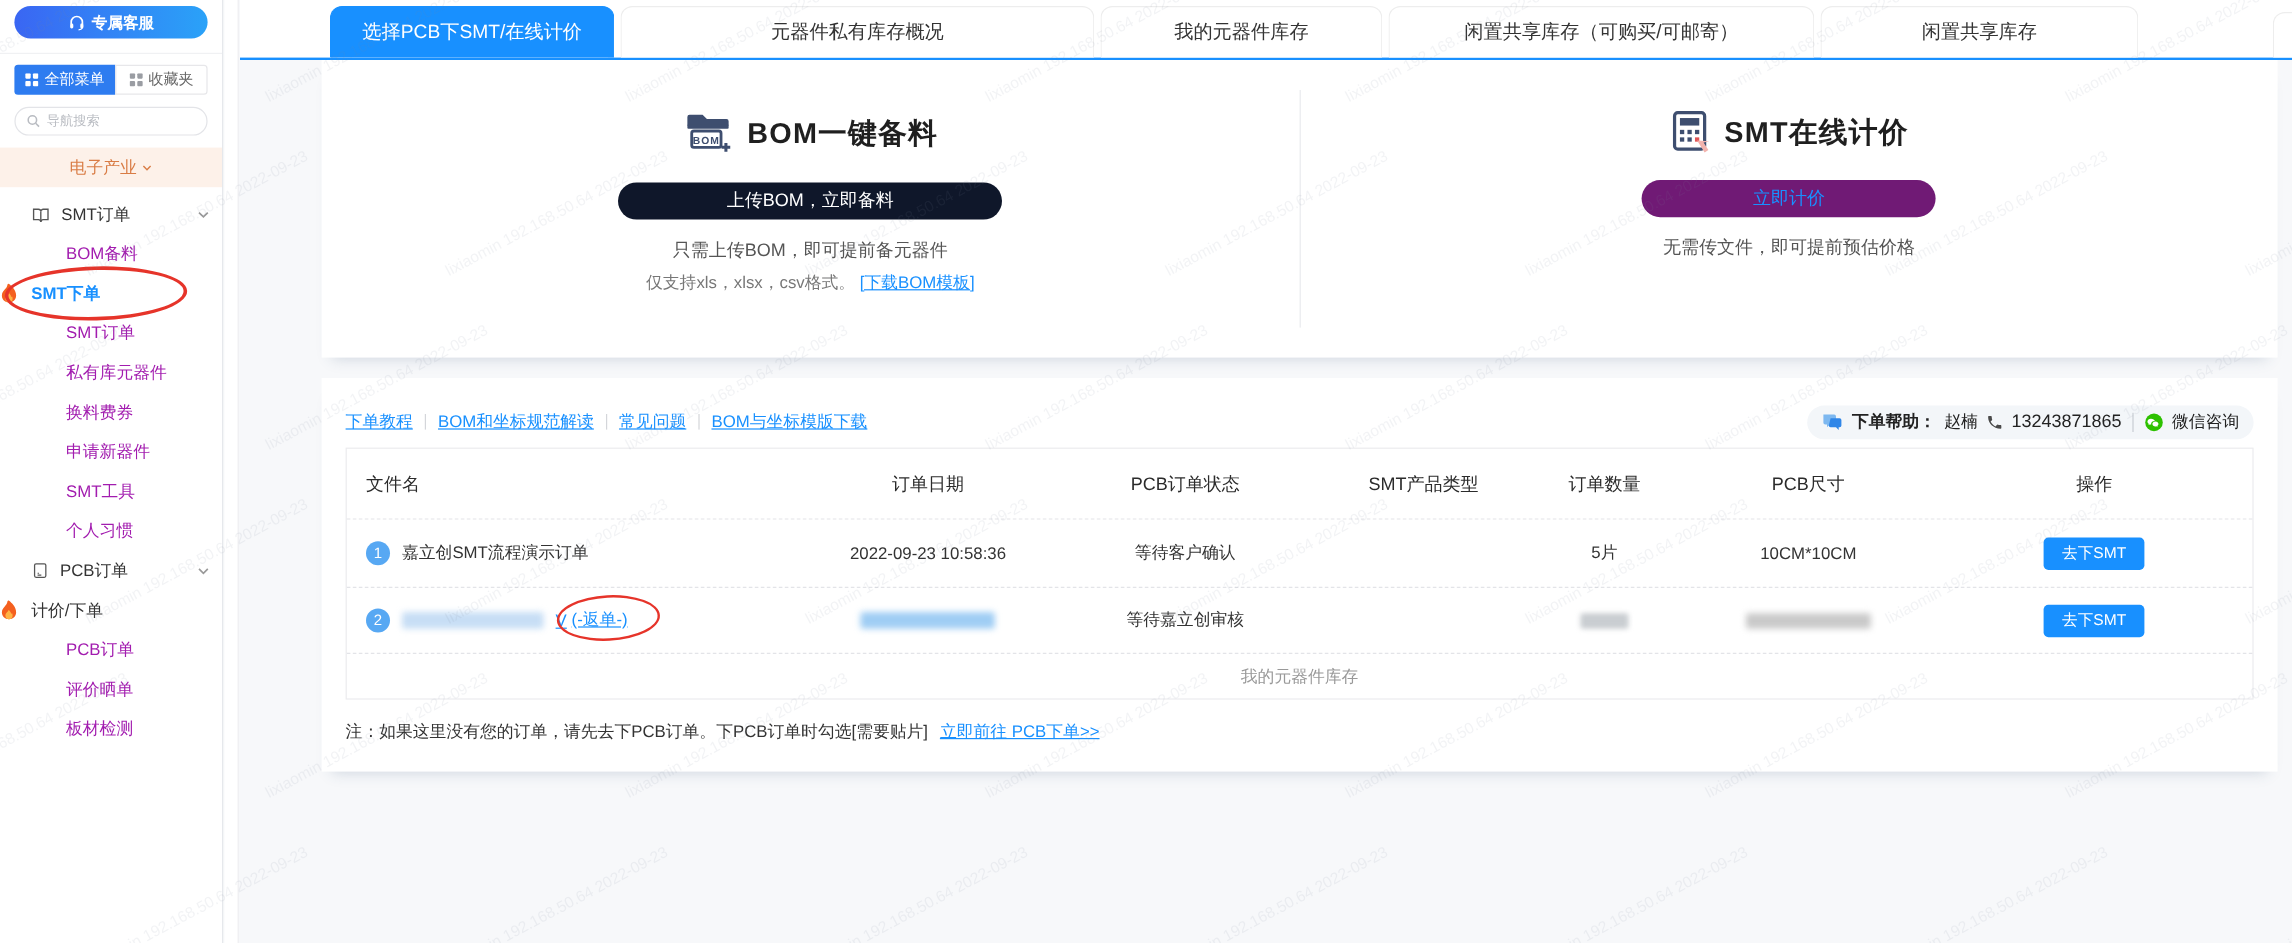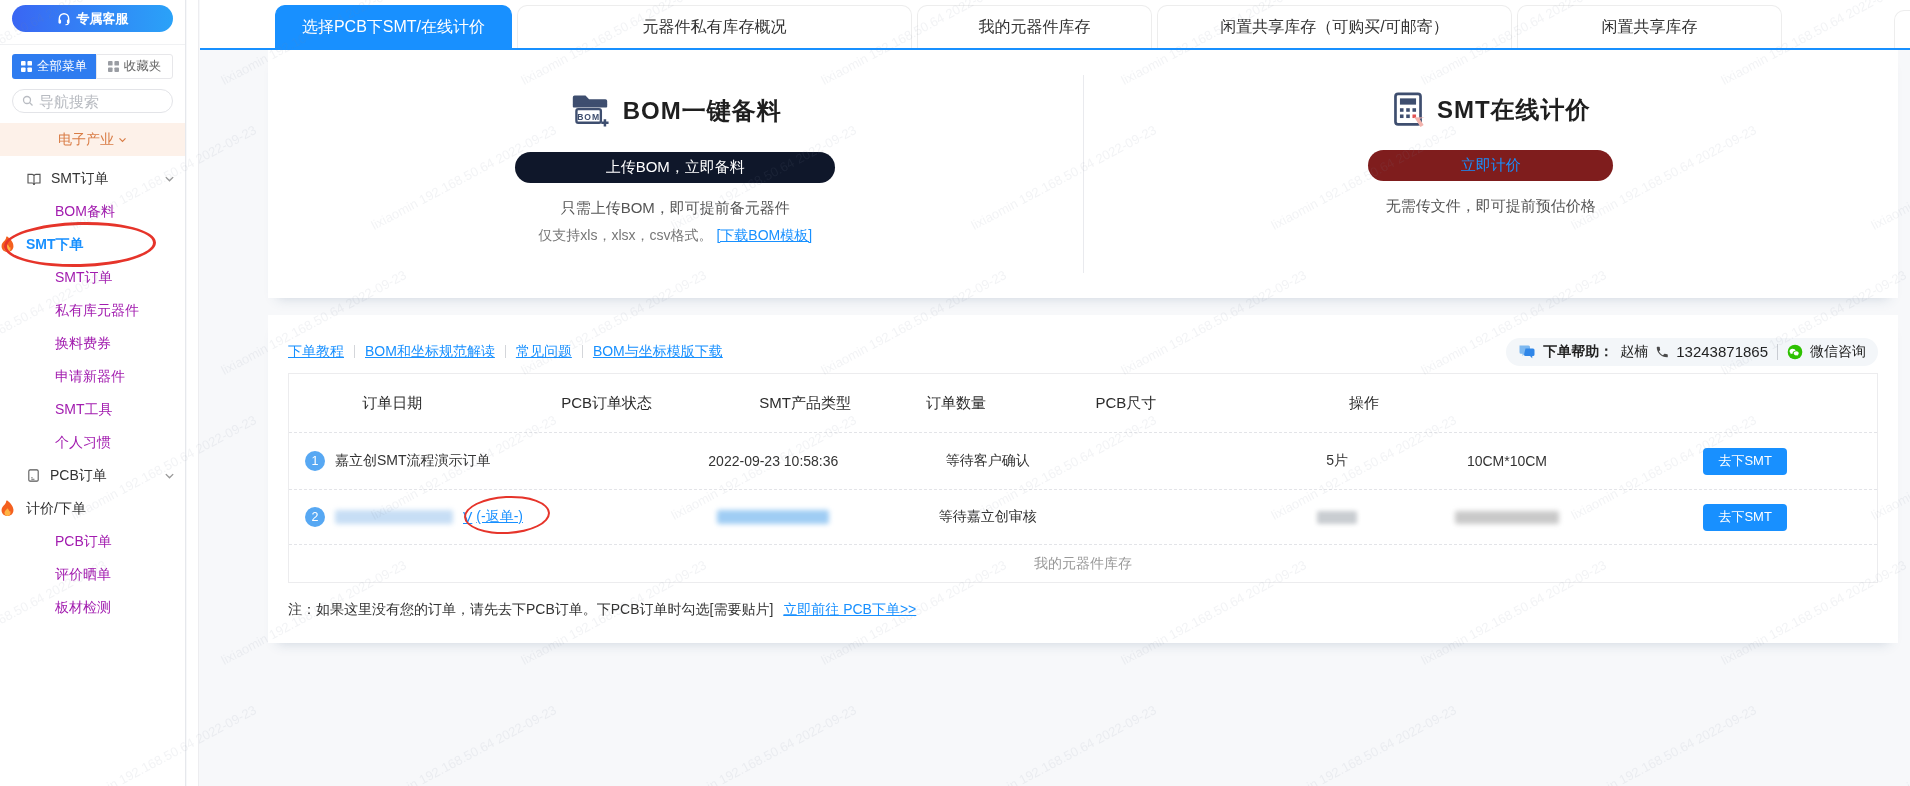--- a/index.html
+++ b/index.html
@@ -22,21 +22,21 @@
   .svc-btn { margin:0 12px; height:27px; border-radius:14px; display:flex; align-items:center;
              justify-content:center; gap:6px; color:#fff; font-size:13px; font-weight:bold;
              background:linear-gradient(90deg,#3a66f3,#2aa2f8); cursor:pointer; }
   .seg-row { display:flex; gap:0; margin:9px 12px 0; height:25px; font-size:12.5px; }
   .seg { flex:1.12; display:flex; align-items:center; justify-content:center; gap:5px;
          background:#2e7cf0; color:#fff; border-radius:3px 0 0 3px; cursor:pointer; }
   .seg.inactive { flex:1; background:#fff; color:#666; border:1px solid #e7e7ea;
                   border-radius:0 3px 3px 0; }
   .search-box { margin:10px 12px; height:24px; border:1px solid #e3e4e8; border-radius:12px;
                 display:flex; align-items:center; padding:0 9px; gap:5px; background:#fff; }
-  .search-box input { border:none; outline:none; width:100%; font-size:15px; color:#666;
+  .search-box input { border:none; outline:none; width:100%; font-size:11px; color:#666;
                       font-family:inherit; background:transparent; }
   .search-box input::placeholder { color:#b9bcc2; }
   .section-band { height:33px; background:#fdf1e9; color:#d97c45; display:flex;
                   align-items:center; justify-content:center; gap:4px; font-size:14px; cursor:pointer; }
   .menu { list-style:none; padding-top:6px; }
   .menu li { position:relative; height:33px; display:flex; align-items:center;
              font-size:14px; color:#333; cursor:pointer; }
   .menu li.group { padding-left:26px; }
   .menu li.group .g-icon { margin-right:9px; display:flex; }
   .menu li.group .chev { margin-left:auto; margin-right:10px; color:#999; display:flex; }
@@ -61,21 +61,21 @@
   .panel { background:#fff; box-shadow:0 9px 12px -9px rgba(50,80,120,0.22); }
   .panel-top { margin:0 12px 0 68px; height:248px; display:flex; position:relative; }
   .pcol { flex:1; display:flex; flex-direction:column; align-items:center; padding-top:42px; }
   .vdivider { width:1px; background:#e9eaee; margin:25px 0; }
   .ptitle { display:flex; align-items:center; gap:12px; font-size:24px; font-weight:bold;
             color:#1f1f1f; letter-spacing:1px; }
   .btn-primary { margin-top:22px; width:320px; height:31px; border:none; border-radius:16px;
                  background:#0f172a; color:#fff; font-size:15px; cursor:pointer;
                  font-family:inherit; }
   .btn-soft { margin-top:22px; width:245px; height:31px; border:none; border-radius:16px;
-              background:#7f1d1d; color:#1890ff; font-size:15px; cursor:pointer;
+              background:#701a75; color:#1890ff; font-size:15px; cursor:pointer;
               font-family:inherit; }
   .pline1 { margin-top:16px; font-size:15px; color:#555; }
   .pline2 { margin-top:9px; font-size:14px; color:#777; }
   .pline2 a, .link { color:#1890ff; text-decoration:underline; cursor:pointer; }
   
   .panel-table { margin:17px 12px 0 68px; padding:0 20px 24px; position:relative; }
   .links-row { display:flex; align-items:center; padding-top:23px; height:50px; font-size:14px; }
   .links-row .sep { width:1px; height:13px; background:#d4d6da; margin:0 10px; }
   .help-pill { margin-left:auto; background:#f3f6f9; border-radius:14px; height:28px;
                display:flex; align-items:center; padding:0 12px; gap:7px; font-size:14px; color:#222; }
@@ -356,20 +356,21 @@
               <circle cx="12" cy="12" r="11" fill="#2dc100"></circle>
               <path fill="#fff" d="M8.2 7.3c-2.4 0-4.4 1.6-4.4 3.7 0 1.2.6 2.2 1.7 2.9l-.4 1.4 1.6-.8c.5.1 1 .2 1.5.2h.3a3.4 3.4 0 0 1-.1-1c0-2 1.9-3.6 4.3-3.6h.3c-.4-1.6-2.3-2.8-4.8-2.8zm5.6 3.6c-2.1 0-3.8 1.4-3.8 3.1 0 1.8 1.7 3.1 3.8 3.1.4 0 .9 0 1.3-.2l1.4.7-.4-1.2c1-.6 1.5-1.5 1.5-2.5 0-1.6-1.7-3-3.8-3z"></path>
             </svg>
           </span>
           <span>微信咨询</span>
         </div>
       </div>
 
       <div class="otable">
         <div class="trow thead">
+          <div class="c col-file">文件名</div>
           <div class="c col-date">订单日期</div>
           <div class="c col-status">PCB订单状态</div>
           <div class="c col-type">SMT产品类型</div>
           <div class="c col-qty">订单数量</div>
           <div class="c col-size">PCB尺寸</div>
           <div class="c col-action">操作</div>
         </div>
 
         <div class="trow tbody-row">
           <div class="c col-file">

